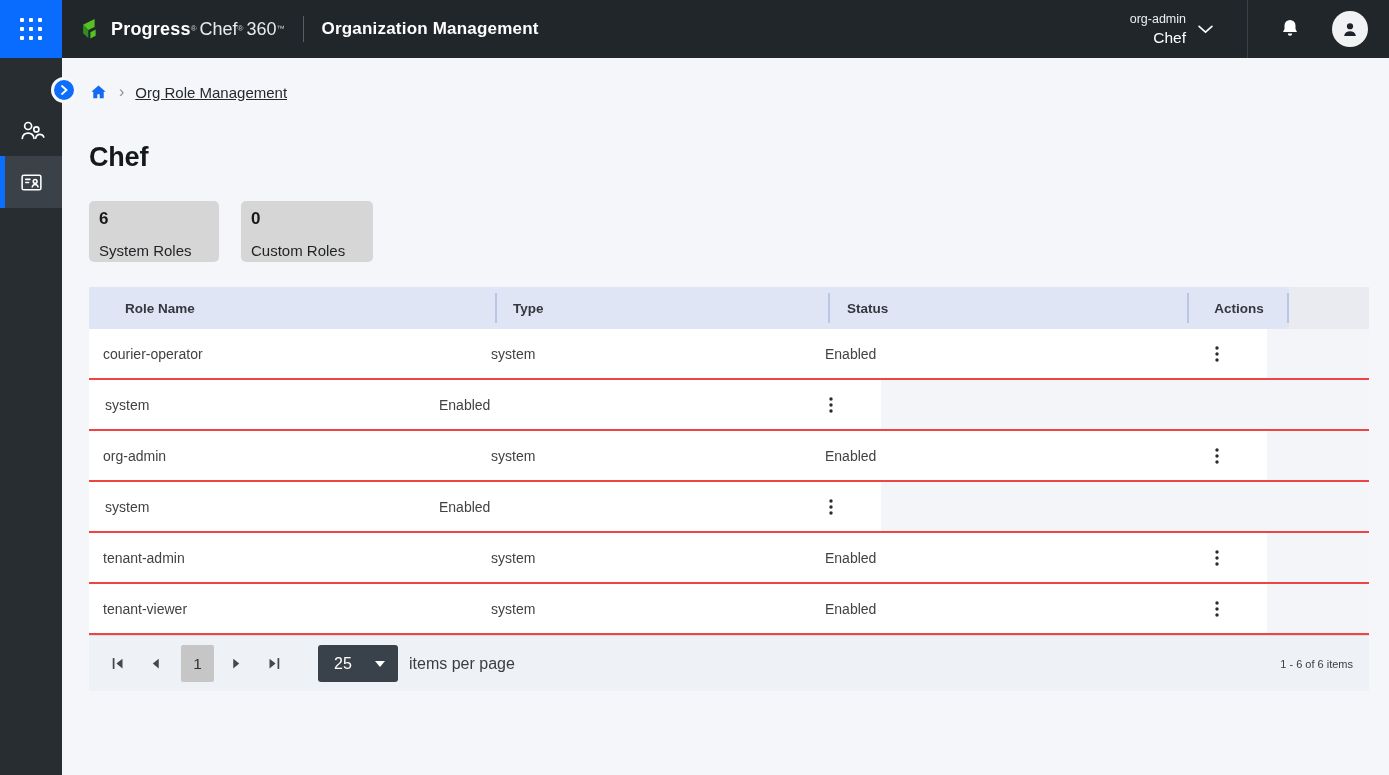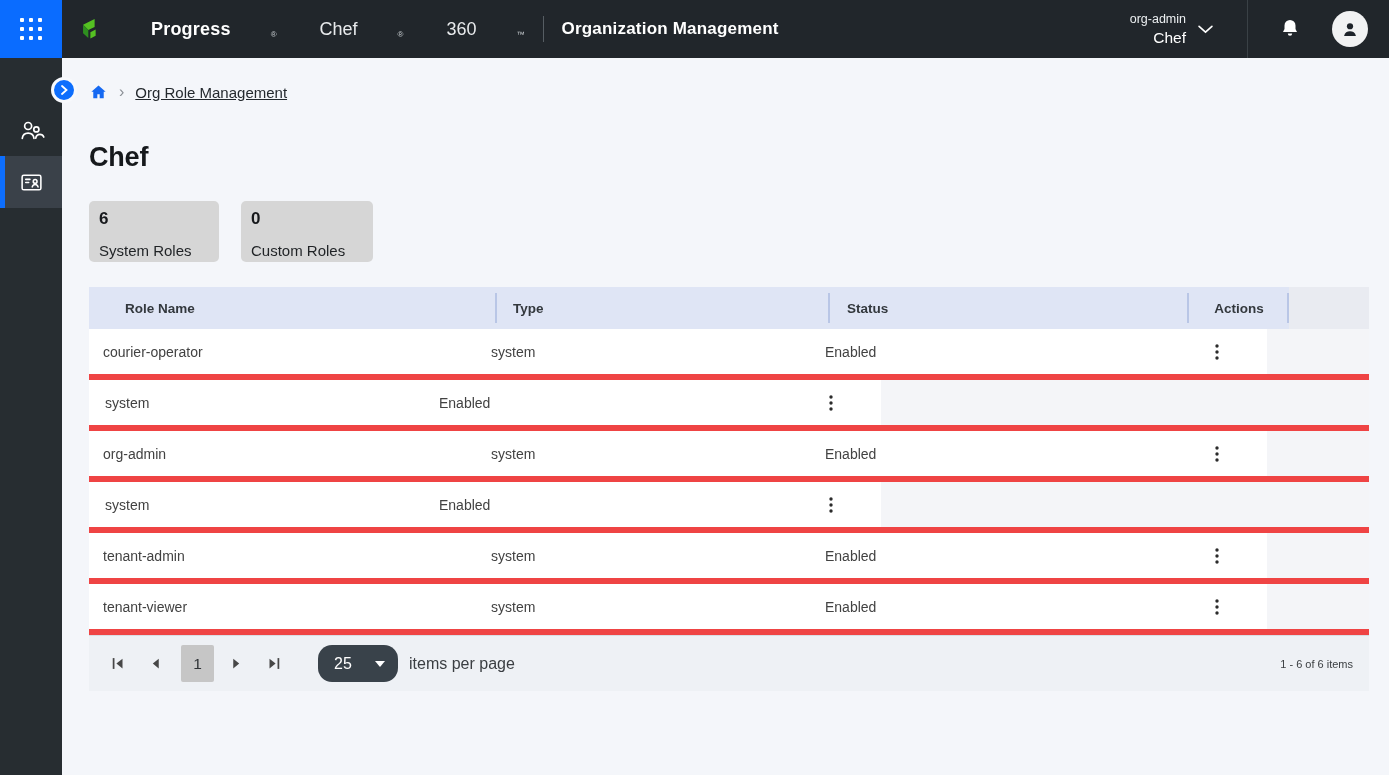--- a/index.html
+++ b/index.html
@@ -16,21 +16,21 @@
   .topbar{
     position:absolute; left:0; top:0; width:1389px; height:58px;
     background:#21262b; display:flex; align-items:center; z-index:5;
   }
   .apps-tile{
     width:62px; height:58px; background:#0a6cff; flex:0 0 auto;
     display:flex; align-items:center; justify-content:center; cursor:pointer;
   }
   .waffle{ display:grid; grid-template-columns:repeat(3,4px); grid-template-rows:repeat(3,4px); gap:5px; }
   .waffle span{ background:#fff; border-radius:1px; }
-  .brand{ display:flex; align-items:flex-end; margin-left:20px;gap:40px; }
+  .brand{ display:flex; align-items:center; margin-left:20px; }
   .brand svg{ margin-right:8px; }
   .brand-progress{ color:#fff; font-weight:700; font-size:18px; letter-spacing:.2px; }
   .brand-mark{ color:#c8cdd1; font-size:8px; vertical-align:top; line-height:10px; }
   .brand-chef,.brand-suffix{ color:#e8eaec; font-weight:400; font-size:18px; margin-left:3px; }
   .tb-div1{ width:1px; height:26px; background:#565d63; margin:0 18px; }
   .app-title{ color:#fff; font-weight:700; font-size:17px; letter-spacing:.2px; }
   .user-menu{ margin-left:auto; display:flex; align-items:center; gap:12px; cursor:pointer; }
   .user-texts{ text-align:right; }
   .user-role{ color:#eceff1; font-size:12.5px; margin-bottom:3px; }
   .user-org{ color:#fff; font-size:15.5px; }
@@ -102,21 +102,21 @@
   .hcell::after{
     content:""; position:absolute; right:0; top:6px; bottom:6px; width:2px; background:#b9c6e6;
   }
   .hspacer{ flex:1; background:#e9ebf1; }
   .c-name{ width:386px; padding-left:14px; }
   .c-type{ width:333px; padding-left:16px; }
   .c-status{ width:359px; padding-left:17px; }
   .c-actions{ width:100px; justify-content:center; }
 
   .grid-row{
-    display:flex; height:51px; background:#fff; border-bottom:6px solid #ef4444;
+    display:flex; height:51px; background:#fff; border-bottom:2px solid #ef4444;
     font-size:14px; color:#424242; align-items:stretch;
   }
   .grid-row:last-of-type{ border-bottom:none; }
   .bcell{ display:flex; align-items:center; }
   .bcell.c-actions{ justify-content:center; }
   .bspacer{ flex:1; background:#f4f5f8; }
   .kebab-btn{
     width:26px; height:32px; background:none; border:none; cursor:pointer;
     display:flex; align-items:center; justify-content:center; border-radius:4px;
   }
@@ -129,21 +129,21 @@
   .pg-btn{
     width:24px; height:30px; background:none; border:none; cursor:pointer;
     display:flex; align-items:center; justify-content:center; margin-right:14px; padding:0;
   }
   .pg-current{
     width:33px; height:37px; background:#c6c6c6; border:none; border-radius:2px;
     font-family:inherit; font-size:15.5px; color:#2e3236; cursor:pointer;
     margin-right:10px; display:flex; align-items:center; justify-content:center;
   }
   .pg-size{
-    margin-left:18px; width:80px; height:37px; background:#39424a; border:none; border-radius:14px;
+    margin-left:18px; width:80px; height:37px; background:#39424a; border:none; border-radius:3px;
     display:flex; align-items:center; cursor:pointer; padding:0 13px 0 16px;
   }
   .pg-size-value{ color:#fff; font-size:16px; flex:1; text-align:left; }
   .pg-size-label{ margin-left:11px; font-size:16px; color:#3a3e42; }
   .pg-summary{ margin-left:auto; font-size:11px; color:#3c4043; }
 </style>
 </head>
 <body>
 
 <header class="topbar">

